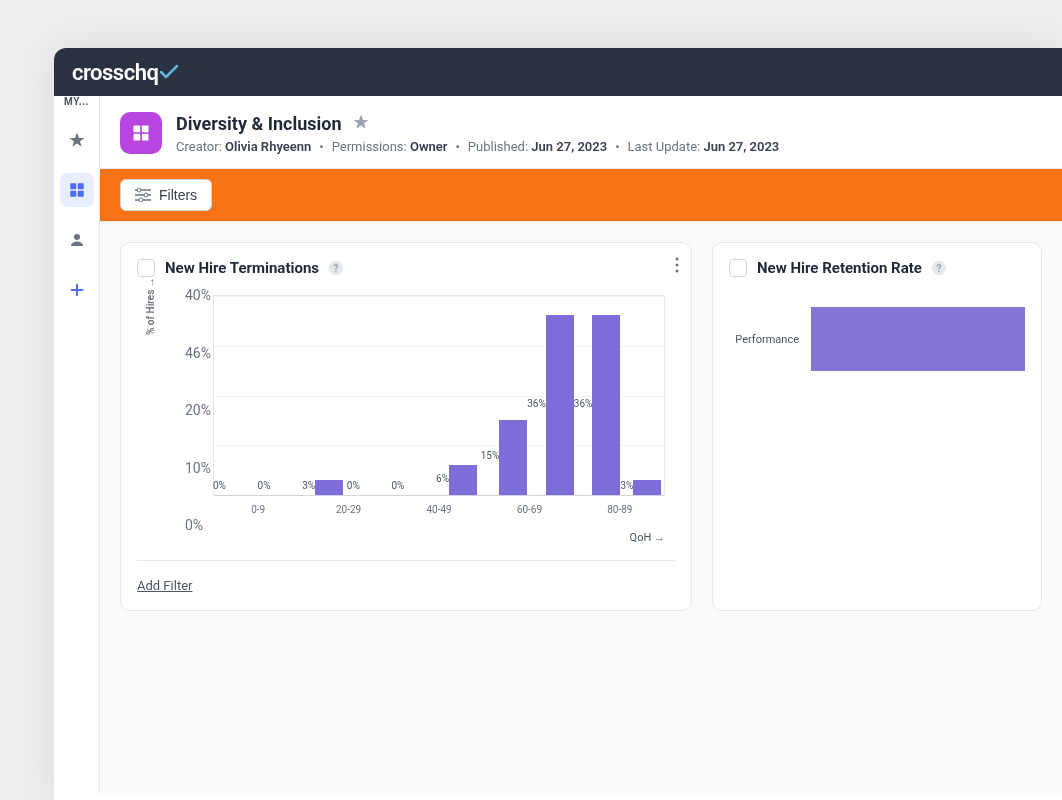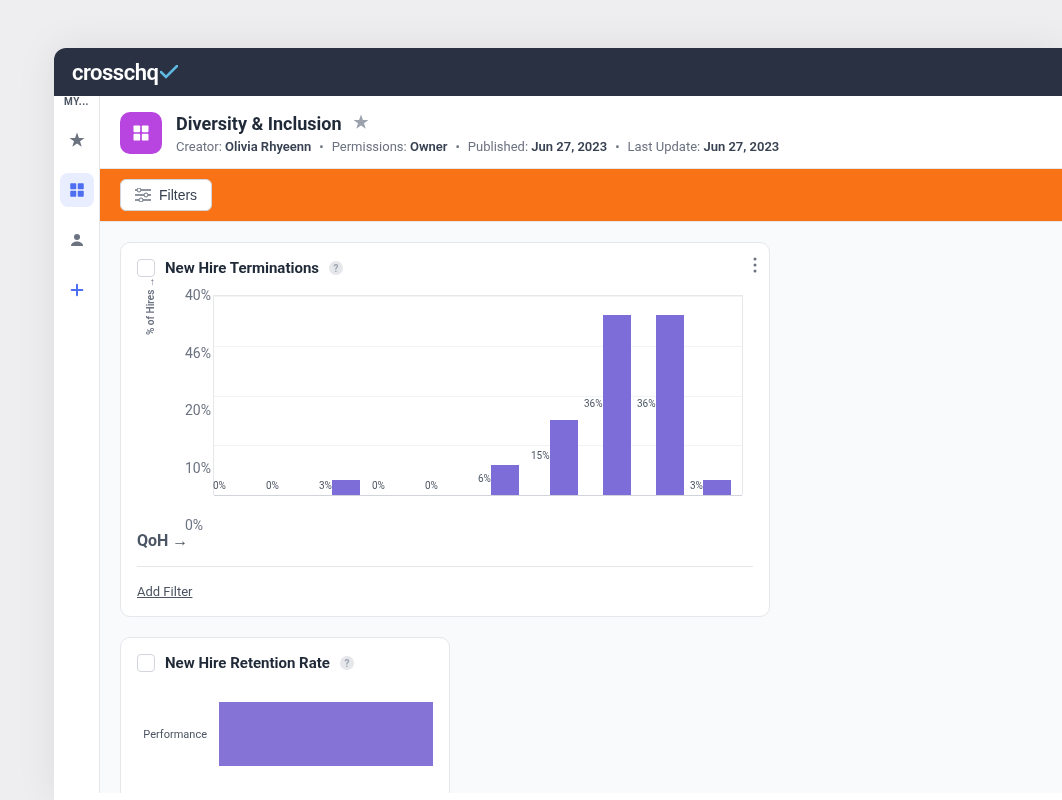--- a/index.html
+++ b/index.html
@@ -20,40 +20,40 @@
 .hdr-text { flex: 1; }
 .hdr-title-row { display: flex; align-items: center; gap: 10px; }
 .hdr-title { font-size: 18px; font-weight: 700; color: #1f2937; }
 .star-btn { color: #9ca3af; cursor: pointer; }
 .hdr-meta { font-size: 13px; color: #6b7280; margin-top: 4px; display: flex; gap: 8px; flex-wrap: wrap; }
 .hdr-meta b { color: #374151; font-weight: 600; }
 .filters-bar { background: #f97316; padding: 10px 20px; border-bottom: 1px solid #e5e7eb; }
 .filters-btn { display: inline-flex; align-items: center; gap: 8px; border: 1px solid #d1d5db; border-radius: 6px; padding: 7px 14px; font-size: 14px; color: #374151; background: #fff; cursor: pointer; font-weight: 500; }
 .cards { padding: 20px; display: flex; flex-wrap: wrap; gap: 20px; }
 .card { background: #fff; border: 1px solid #e5e7eb; border-radius: 10px; padding: 16px; position: relative; }
-.card.wide { width: 650px; }
+.card.wide { width: 572px; }
 .card.narrow { width: 330px; }
 .card-hdr { display: flex; align-items: center; gap: 10px; }
 .card-chk { width: 18px; height: 18px; border: 1.5px solid #d1d5db; border-radius: 4px; cursor: pointer; }
 .card-title { font-size: 15px; font-weight: 700; color: #1f2937; }
 .help-icon { width: 14px; height: 14px; border-radius: 50%; background: #e5e7eb; color: #9ca3af; font-size: 10px; display: inline-flex; align-items: center; justify-content: center; font-weight: 700; }
 .card-menu { position: absolute; top: 14px; right: 12px; color: #6b7280; cursor: pointer; }
 .chart-area { margin-top: 18px; position: relative; }
 .barchart { position: relative; height: 230px; margin-left: 54px; margin-right: 10px; }
 .y-axis-label { position: absolute; left: -46px; top: 40px; transform: rotate(-90deg); transform-origin: left top; font-size: 10px; color: #6b7280; font-weight: 600; white-space: nowrap; }
 .grid { position: absolute; left: 22px; right: 0; top: 0; height: 200px; border: 1px solid #e5e7eb; border-bottom: none; }
 .gridline { position: absolute; left: 0; right: 0; border-top: 1px solid #f1f3f5; }
 .y-tick { position: absolute; left: -6px; font-size: 14px; color: #6b7280; transform: translateY(-50%); text-align: right; }
 .bars { position: absolute; left: 22px; right: 0; bottom: 30px; height: 200px; display: flex; align-items: flex-end; }
 .bar-col { flex: 1; display: flex; align-items: center; position: relative; }
 .bar { width: 28px; background: #7d6dd8; }
 .bar-val { font-size: 10px; color: #4b5563; margin-bottom: 4px; }
 .x-ticks { position: absolute; left: 22px; right: 0; bottom: 10px; display: flex; }
 .x-tick { flex: 2; text-align: center; font-size: 10px; color: #6b7280; }
-.x-axis-label { font-size: 16px; color: #4b5563; font-weight: 700; margin-top: 6px; margin-right: 10px; }
+.x-axis-label { text-align: right; font-size: 11px; color: #4b5563; font-weight: 400; margin-top: 6px; margin-right: 10px; }
 .add-filter { margin-top: 16px; padding-top: 14px; border-top: 1px solid #e5e7eb; }
 .add-filter a { font-size: 13px; color: #4b5563; text-decoration: underline; cursor: pointer; }
 .hbar-chart { margin-top: 30px; }
 .hbar-row { display: flex; align-items: center; margin-bottom: 40px; }
 .hbar-label { width: 82px; text-align: right; font-size: 11px; color: #4b5563; padding-right: 12px; }
 .hbar { height: 64px; flex: 1; }
 .hbar.purple { background: #8573d6; }
 </style>
 </head>
 <body>
@@ -208,20 +208,27 @@
                   </div>
                   <div class="bar-col">
                     <div class="bar-val">36%</div>
                     <div class="bar" style="height: 180px;"></div>
                   </div>
                   <div class="bar-col">
                     <div class="bar-val">3%</div>
                     <div class="bar" style="height: 15px;"></div>
                   </div>
                 </div>
+              <div class="x-ticks" id="xticks">
+                  <div class="x-tick">0-9</div>
+                  <div class="x-tick">20-29</div>
+                  <div class="x-tick">40-49</div>
+                  <div class="x-tick">60-69</div>
+                  <div class="x-tick">80-89</div>
+                </div>
             </div>
             <div class="x-axis-label">QoH →</div>
           </div>
 
           <div class="add-filter"><a>Add Filter</a></div>
         </div>
 
         <div class="card narrow" style="overflow:hidden">
           <div class="card-hdr">
             <div class="card-chk"></div>

